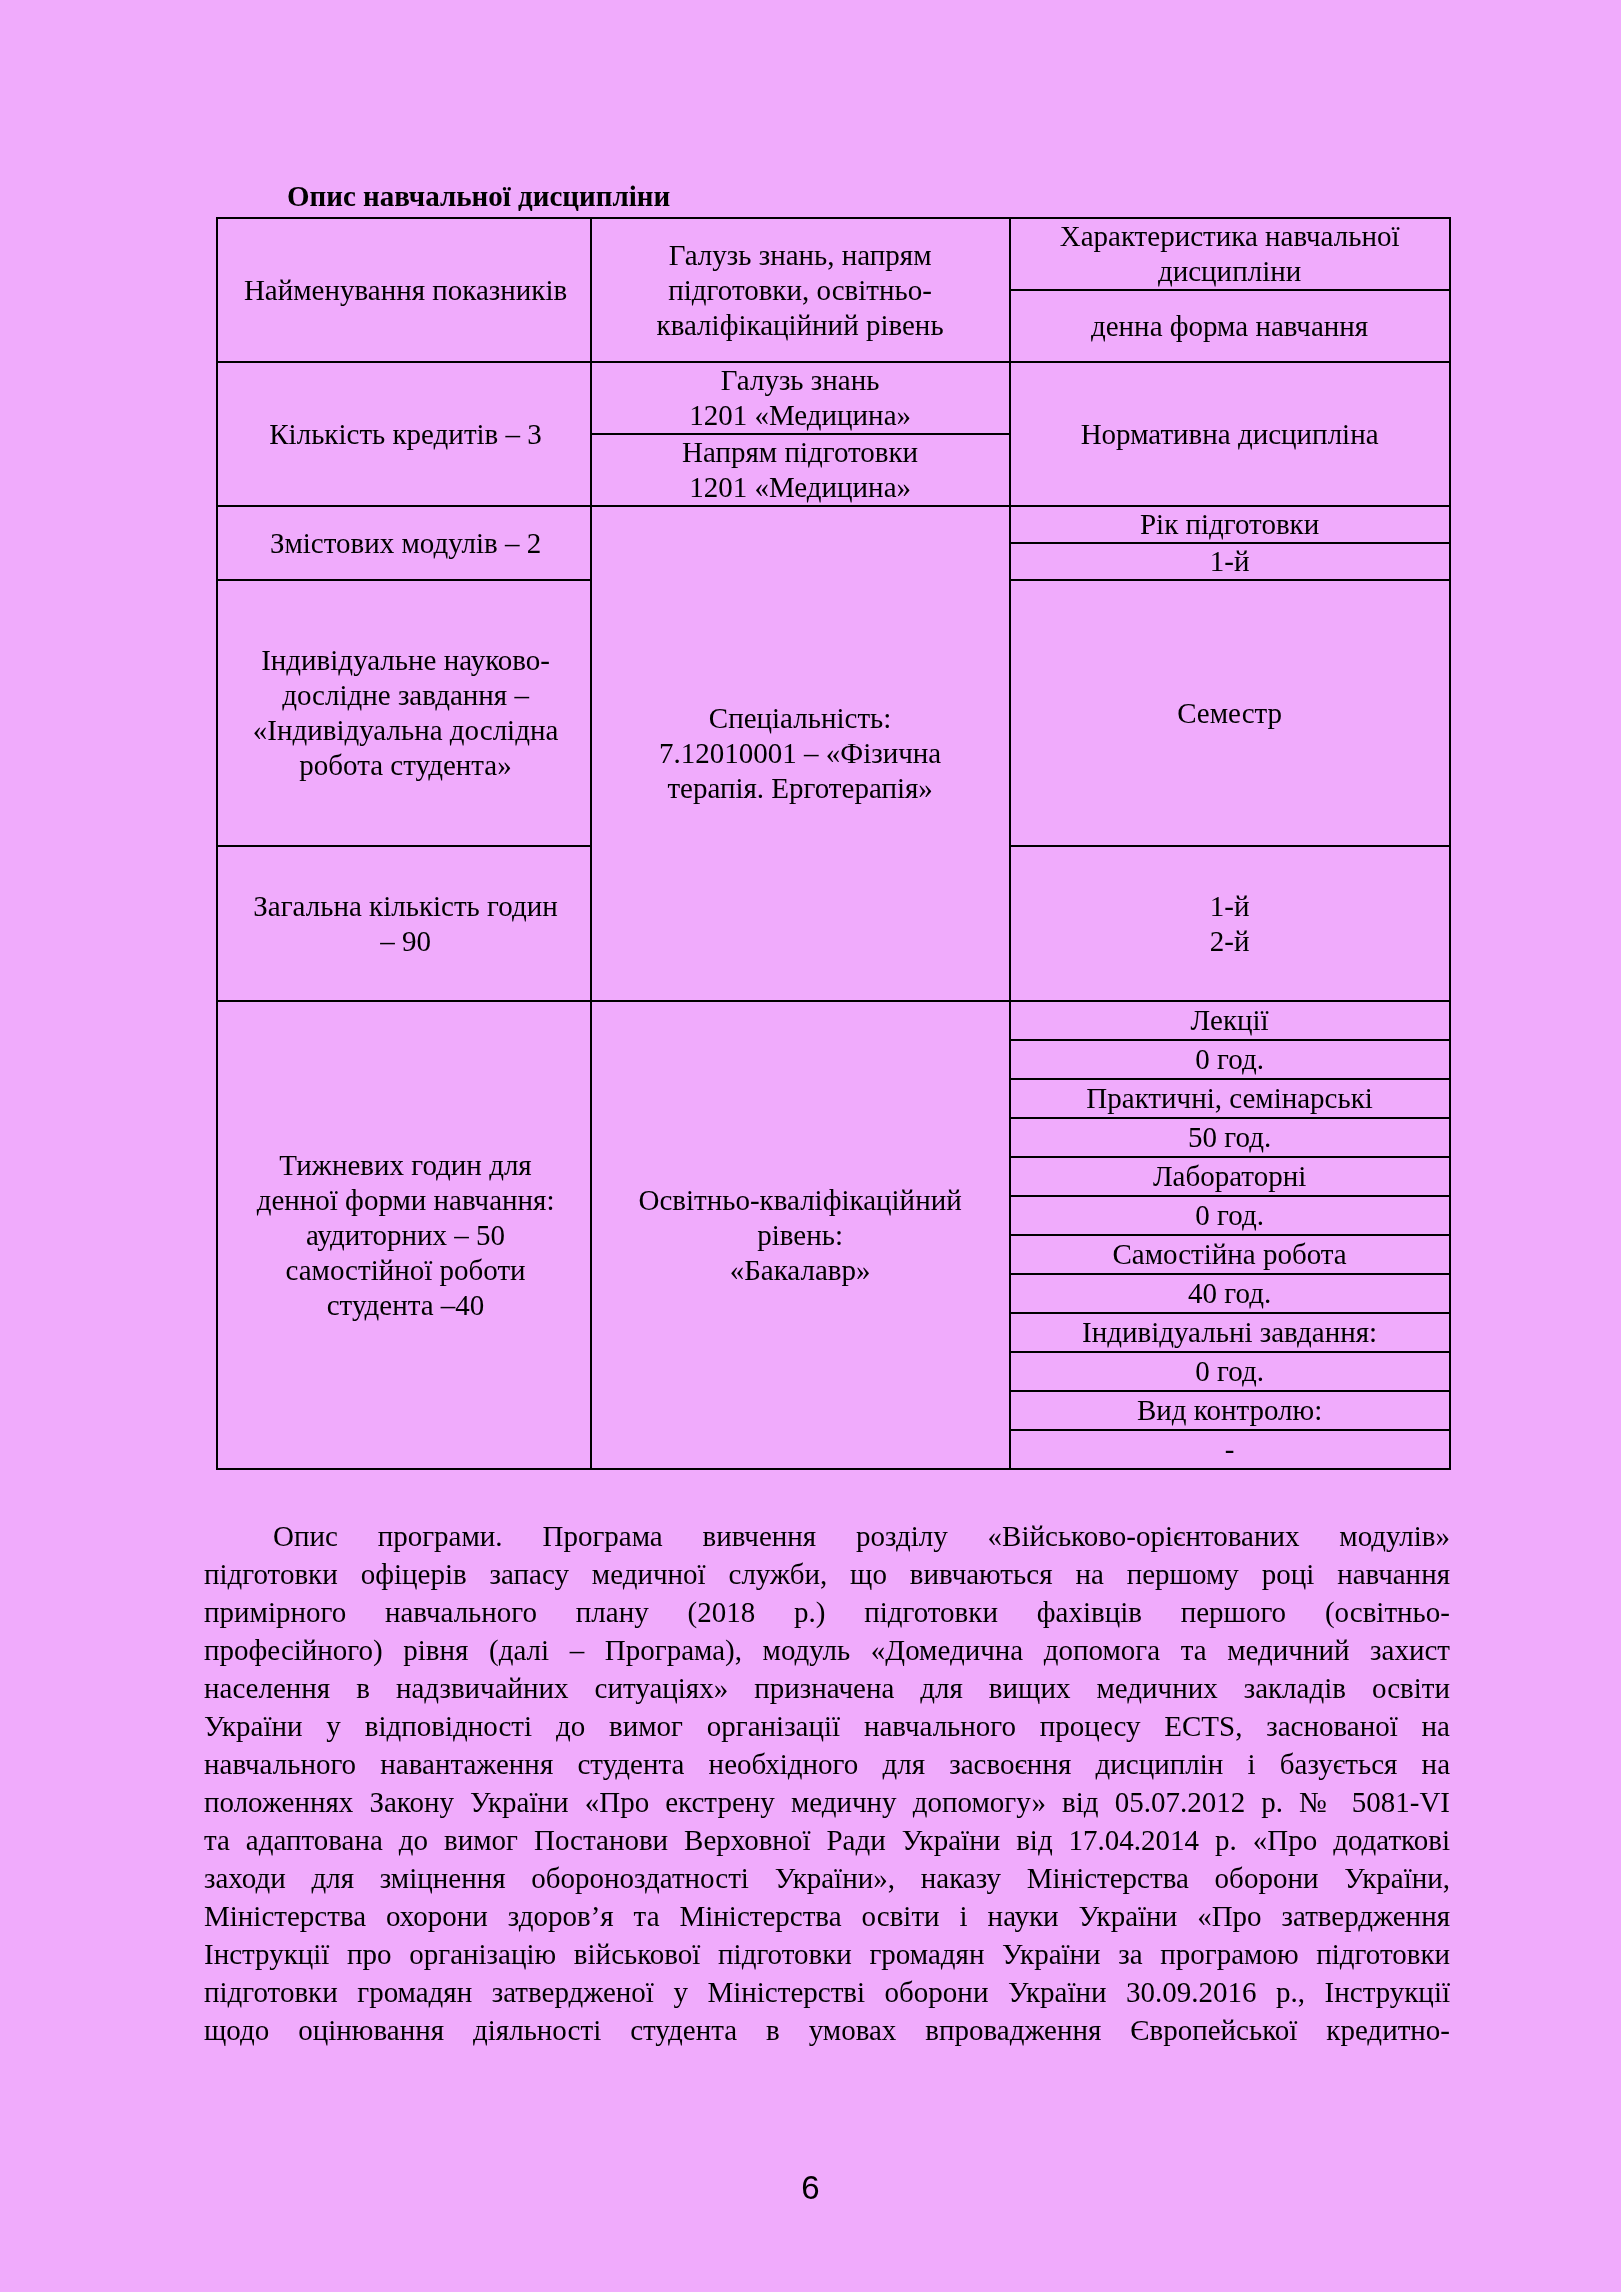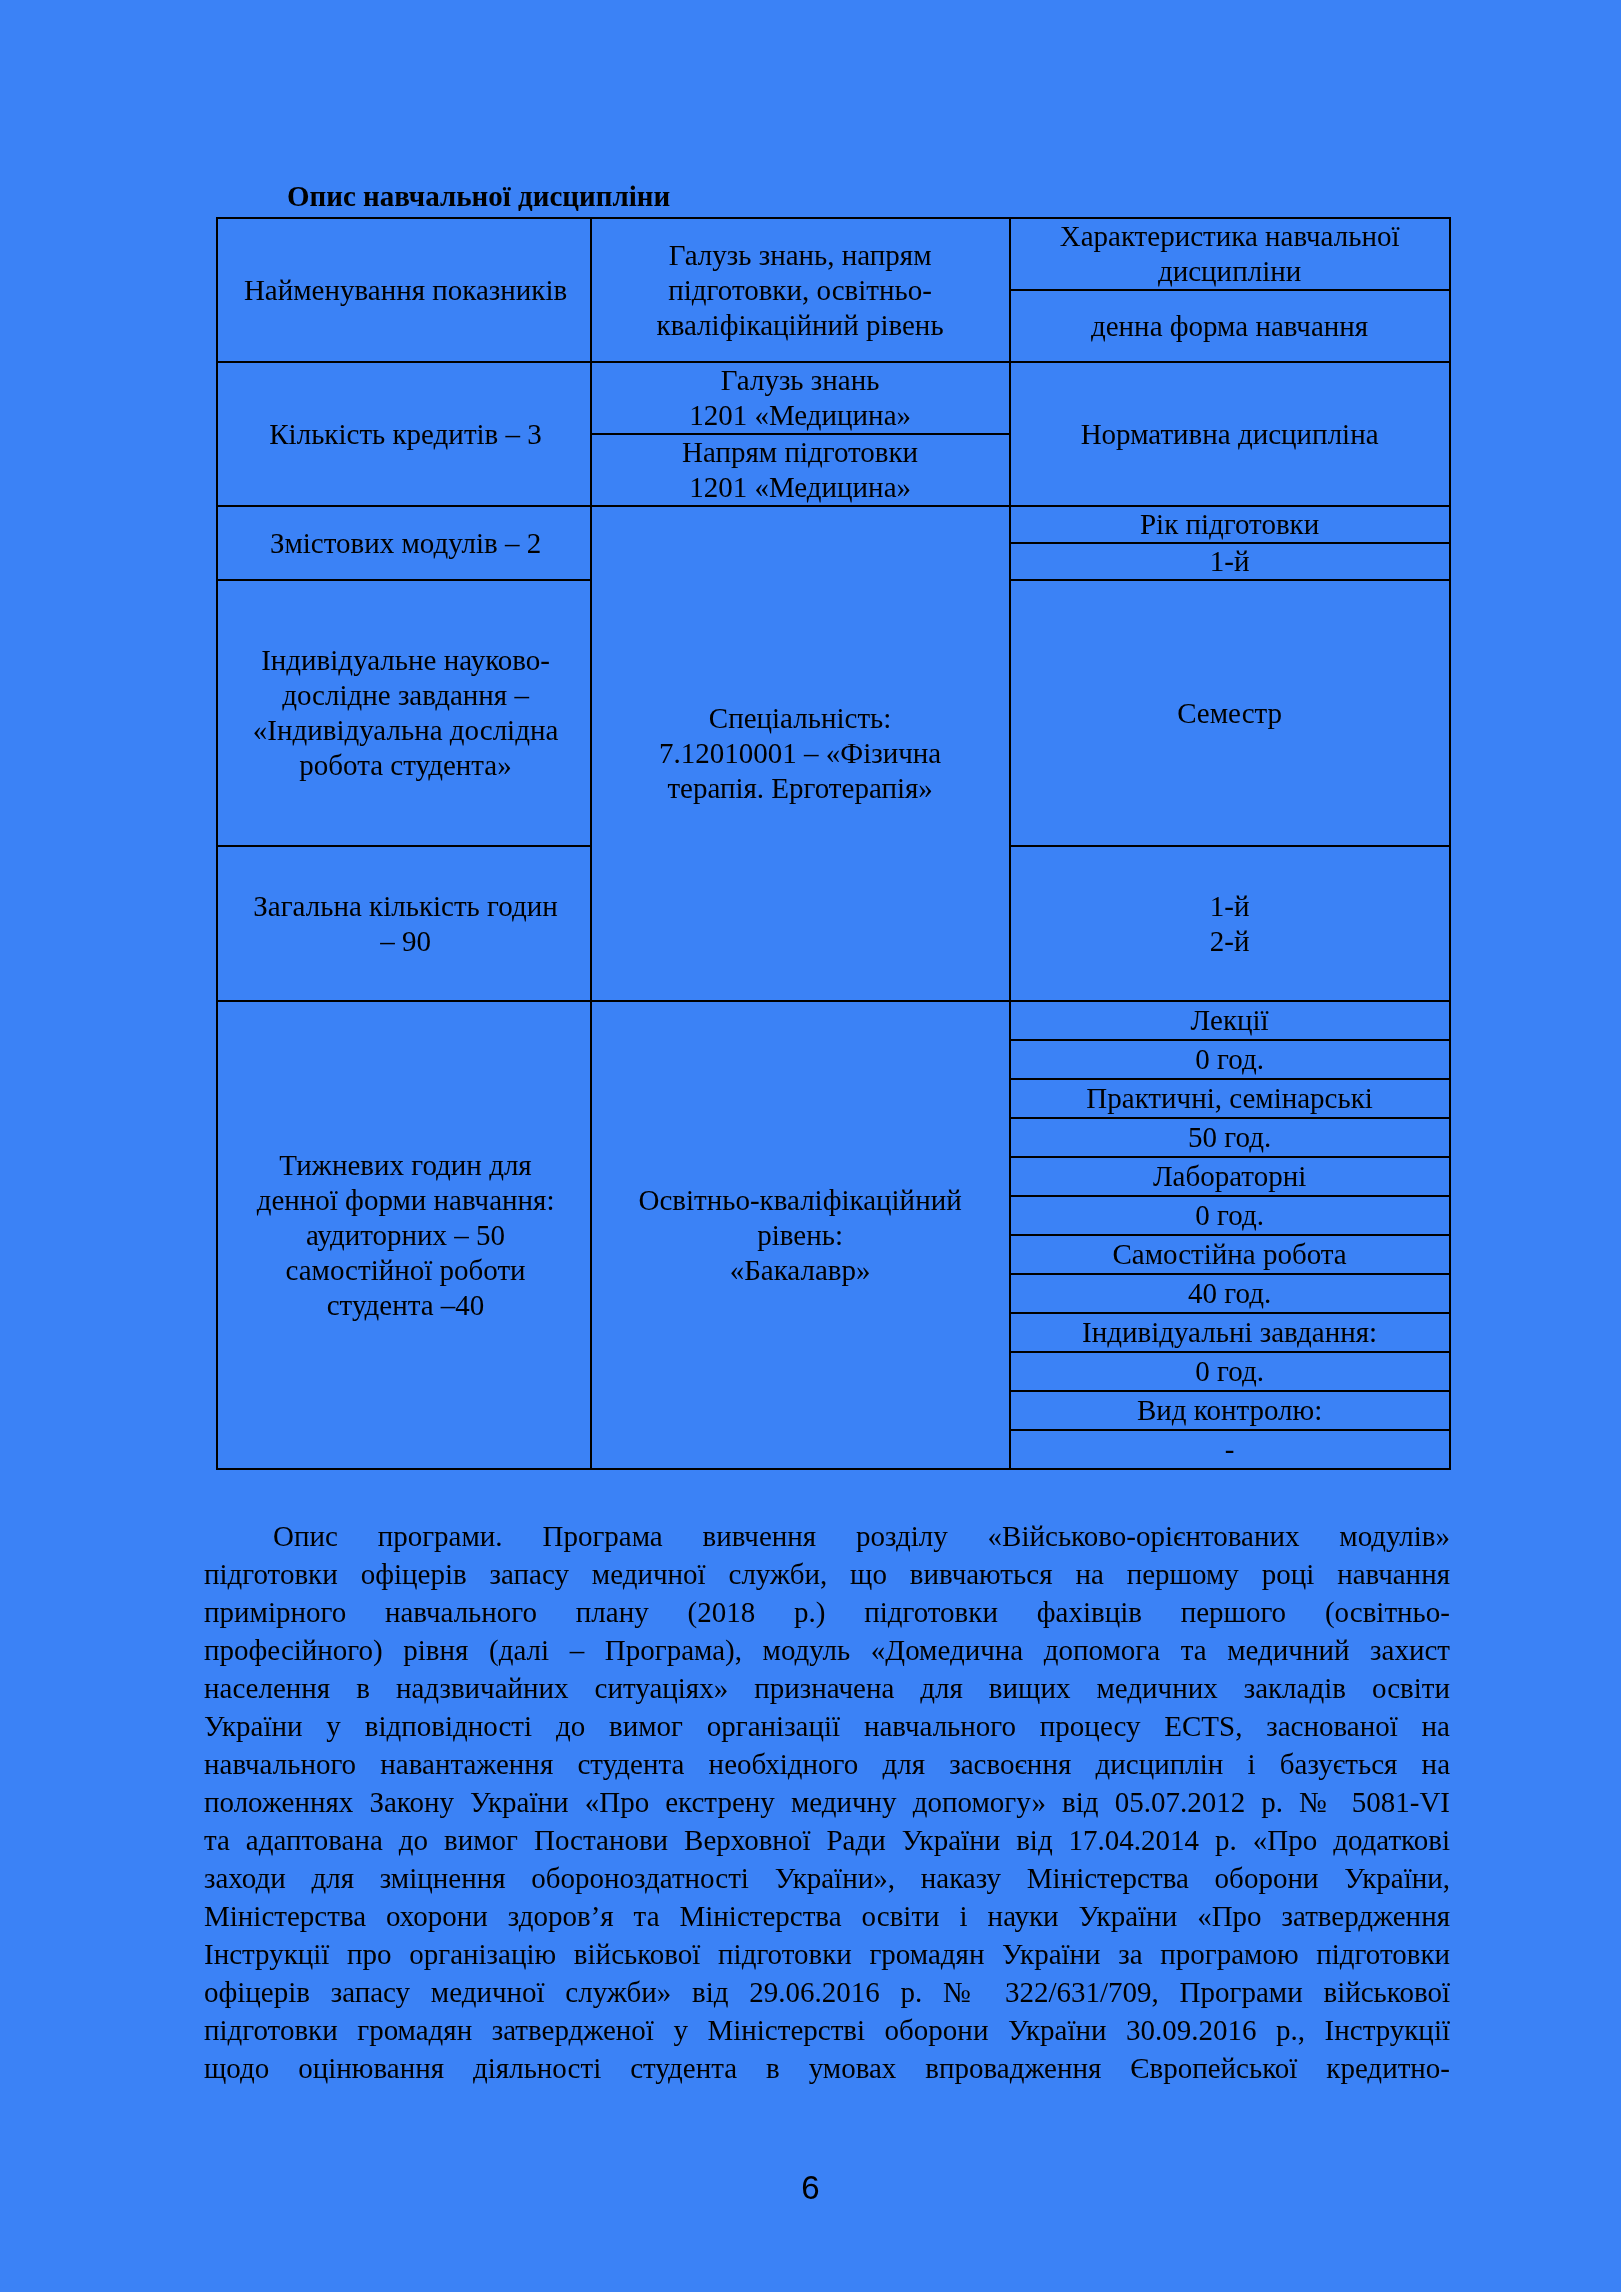--- a/index.html
+++ b/index.html
@@ -2,21 +2,21 @@
 <html><head>
 <meta charset="utf-8">
 <style>
   * { margin: 0; padding: 0; box-sizing: border-box; }
   html, body { background: #888; }
   .page {
     position: relative;
     width: 1621px;
     height: 2293px;
     margin: 0 auto;
-    background: #3b82f6;
+    background: #f0abfc;
     color: #000;
     font-family: "Liberation Serif", "DejaVu Serif", serif;
     font-size: 29px;
     overflow: hidden;
   }
   .content { margin: 0 171px 0 196px; }
 
   .doc-title {
     margin-top: 178px;
     margin-left: 91px;
@@ -179,21 +179,20 @@
       <div class="pline">примірного навчального плану (2018 р.) підготовки фахівців першого (освітньо-</div>
       <div class="pline">професійного) рівня (далі – Програма), модуль «Домедична допомога та медичний захист</div>
       <div class="pline">населення в надзвичайних ситуаціях» призначена для вищих медичних закладів освіти</div>
       <div class="pline">України у відповідності до вимог організації навчального процесу ECTS, заснованої на</div>
       <div class="pline">навчального навантаження студента необхідного для засвоєння дисциплін і базується на</div>
       <div class="pline">положеннях Закону України «Про екстрену медичну допомогу» від 05.07.2012 р. № 5081-VI</div>
       <div class="pline">та адаптована до вимог Постанови Верховної Ради України від 17.04.2014 р. «Про додаткові</div>
       <div class="pline">заходи для зміцнення обороноздатності України», наказу Міністерства оборони України,</div>
       <div class="pline">Міністерства охорони здоров’я та Міністерства освіти і науки України «Про затвердження</div>
       <div class="pline">Інструкції про організацію військової підготовки громадян України за програмою підготовки</div>
-      <div class="pline">офіцерів запасу медичної служби» від 29.06.2016 р. № 322/631/709, Програми військової</div>
       <div class="pline">підготовки громадян затвердженої у Міністерстві оборони України 30.09.2016 р., Інструкції</div>
       <div class="pline">щодо оцінювання діяльності студента в умовах впровадження Європейської кредитно-</div>
     </div>
   </div>
 
   <div class="page-number">6</div>
 </div>
 
 
 </body></html>

